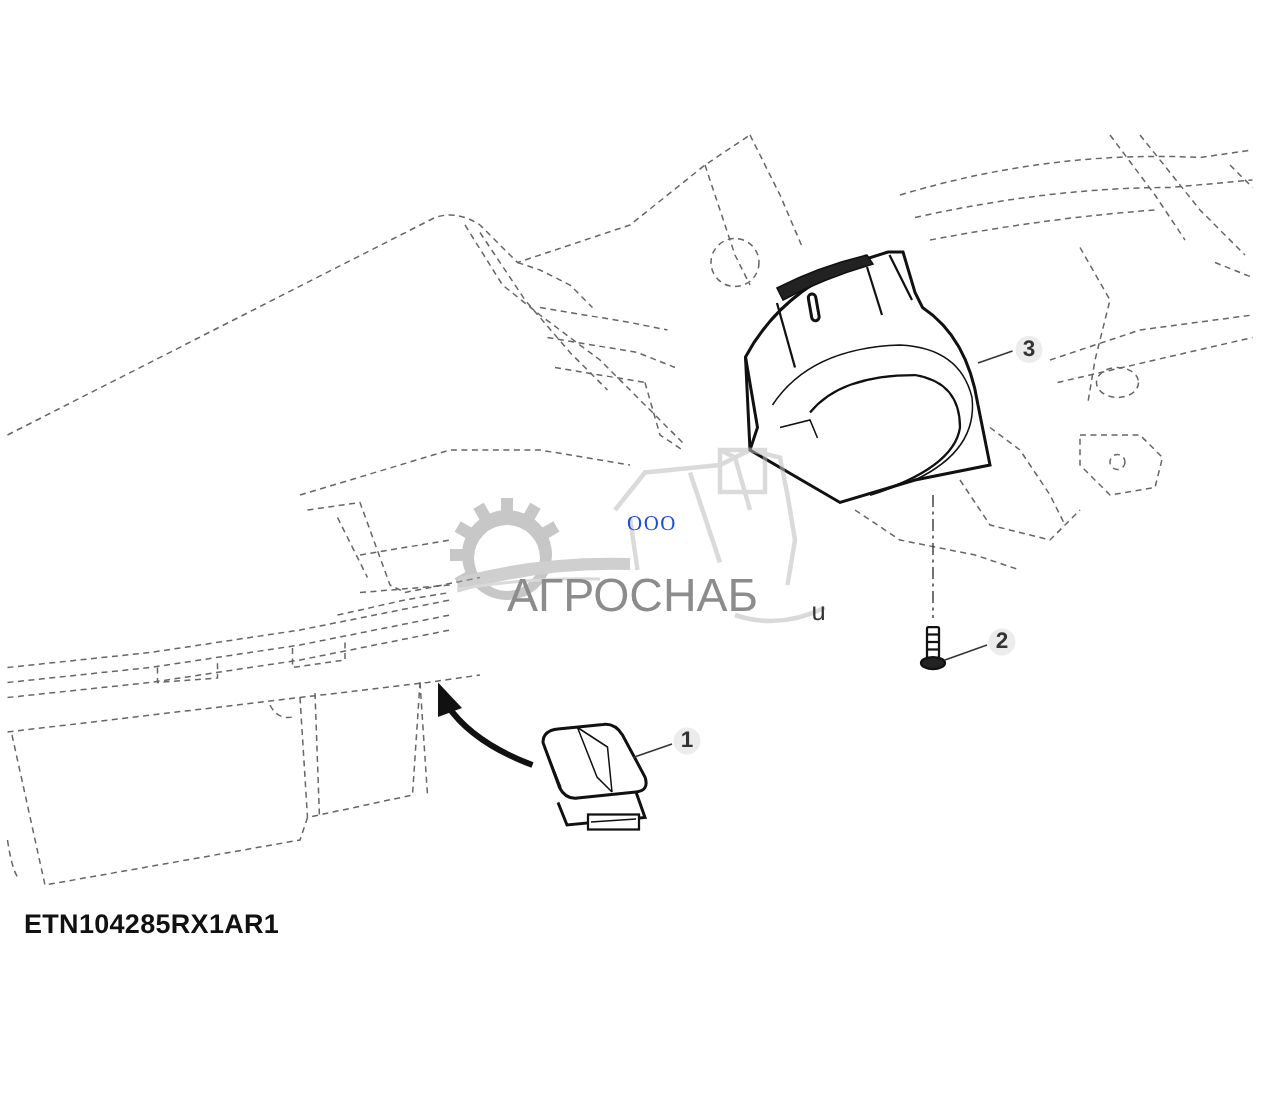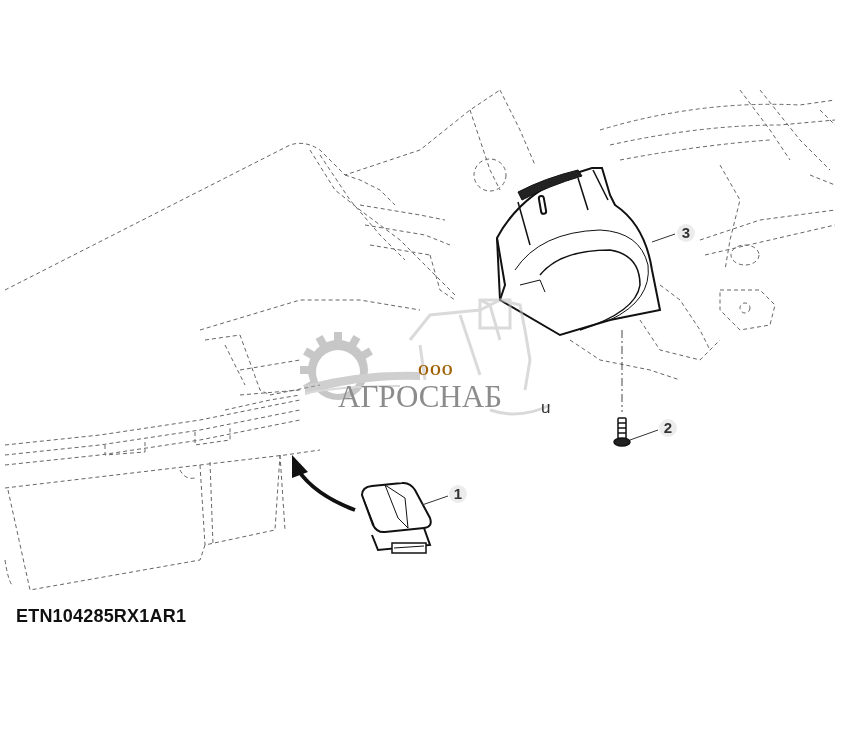--- a/index.html
+++ b/index.html
@@ -1,22 +1,22 @@
 <!DOCTYPE html>
 <html><head>
 <meta charset="utf-8">
 <style>
   html, body { margin:0; padding:0; background:#ffffff; }
   body { width:841px; height:731px; position:relative; overflow:hidden; font-family:"Liberation Sans", sans-serif; }
   .canvas { position:absolute; left:0; top:0; width:841px; height:731px; }
   svg.drawing { position:absolute; left:0; top:0; }
   .callout { position:absolute; font-weight:bold; font-size:15px; color:#333; width:18px; height:18px; line-height:18px; text-align:center; border-radius:50%; background:#ececec; }
   .ref-code { position:absolute; left:16px; top:606px; font-size:18px; font-weight:bold; color:#111; letter-spacing:0.2px; }
-  .wm-ooo { position:absolute; left:418px; top:363px; font-size:14px; color:#a16207; font-family:"Liberation Serif", serif; letter-spacing:1px;font-weight:bold; }
-  .wm-name { position:absolute; left:338px; top:379px; font-size:31px; color:#8c8c8c; font-family:Liberation Serif, serif; letter-spacing:0px; }
+  .wm-ooo { position:absolute; left:418px; top:342px; font-size:14px; color:#1d4ed8; font-family:"Liberation Serif", serif; letter-spacing:1px; }
+  .wm-name { position:absolute; left:338px; top:379px; font-size:31px; color:#8c8c8c; font-family:Liberation Sans, sans-serif; letter-spacing:0px; }
   .wm-suffix { position:absolute; left:541px; top:398px; font-size:17px; color:#333; font-family:"Liberation Sans", sans-serif; }
 </style>
 </head>
 <body>
 
 <div class="canvas">
 
   <svg class="drawing" width="841" height="731" viewBox="0 0 841 731">
 
     <g fill="none" stroke="#666" stroke-width="1" stroke-dasharray="4 3">

